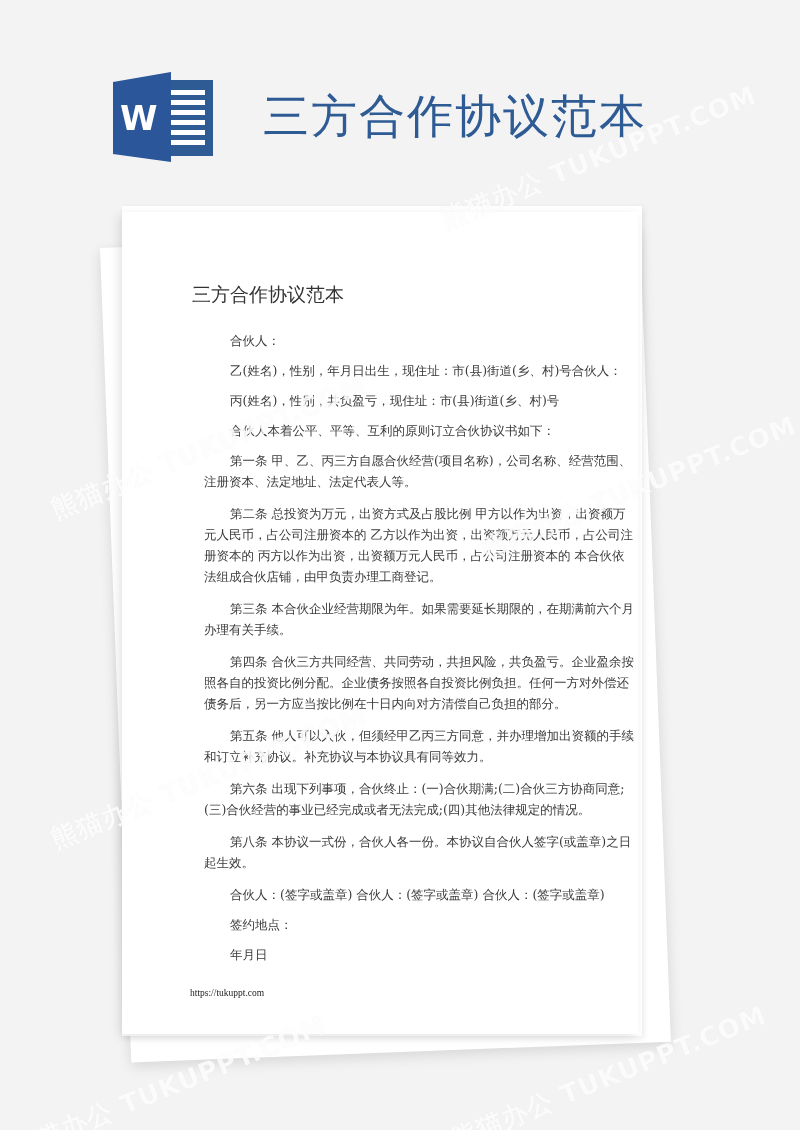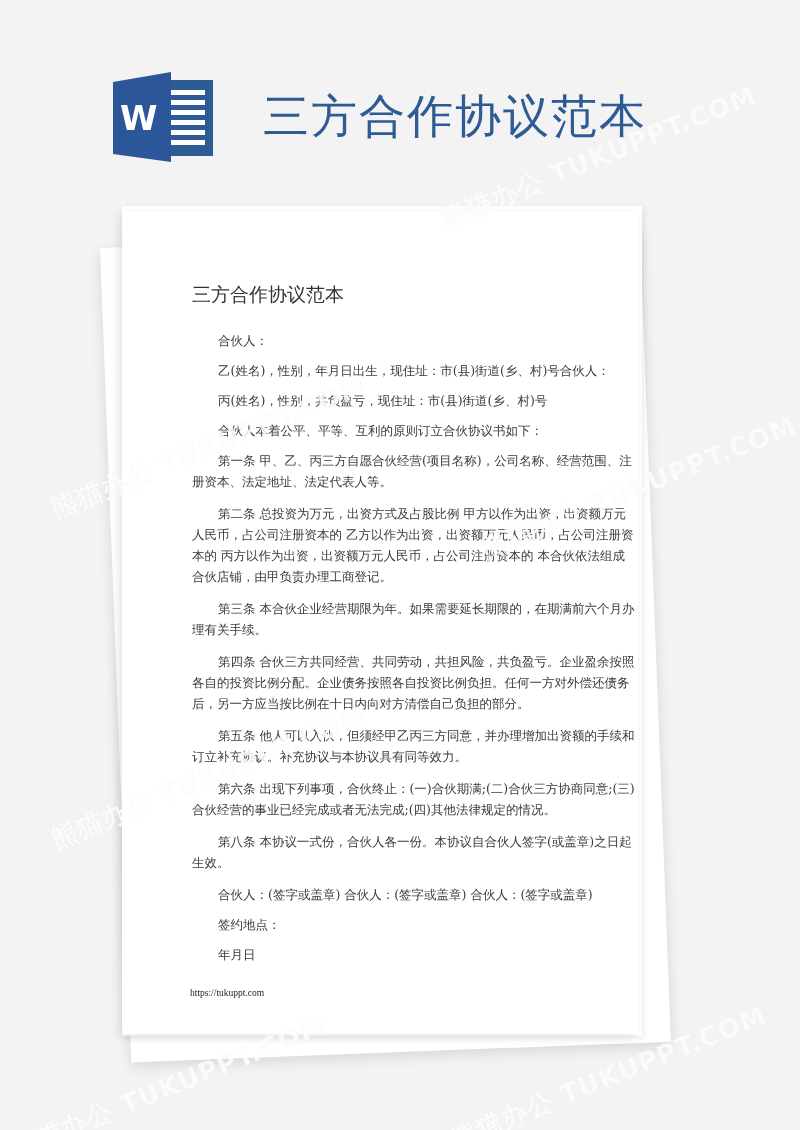--- a/index.html
+++ b/index.html
@@ -34,21 +34,21 @@
     position: absolute; left: 122px; top: 212px; width: 516px; height: 822px;
     background: #ffffff; box-shadow: -3px 3px 10px rgba(0,0,0,0.10);
     z-index: 2;
   }
   .doc-title {
     position: absolute; left: 70px; top: 70px;
     font-family: "DejaVu Sans", "Liberation Sans", sans-serif;
     font-size: 19px; color: #333333; white-space: nowrap;
   }
   .body { position: absolute; left: 70px; top: 118px; width: 443px; color: #3a3a3a; font-size: 12.5px; }
-  .p { margin: 0 0 11px 0; line-height: 21px; text-indent: 26px; }
+  .p { margin: 0 0 11px 12px; line-height: 21px; text-indent: 26px; }
   .p.simple { margin-bottom: 8px; line-height: 22px; }
   .footer-url {
     position: absolute; left: 68px; top: 776px;
     font-family: Liberation Serif, serif;
     font-size: 9.5px; color: #222222;
   }
 </style>
 </head>
 <body>
 

